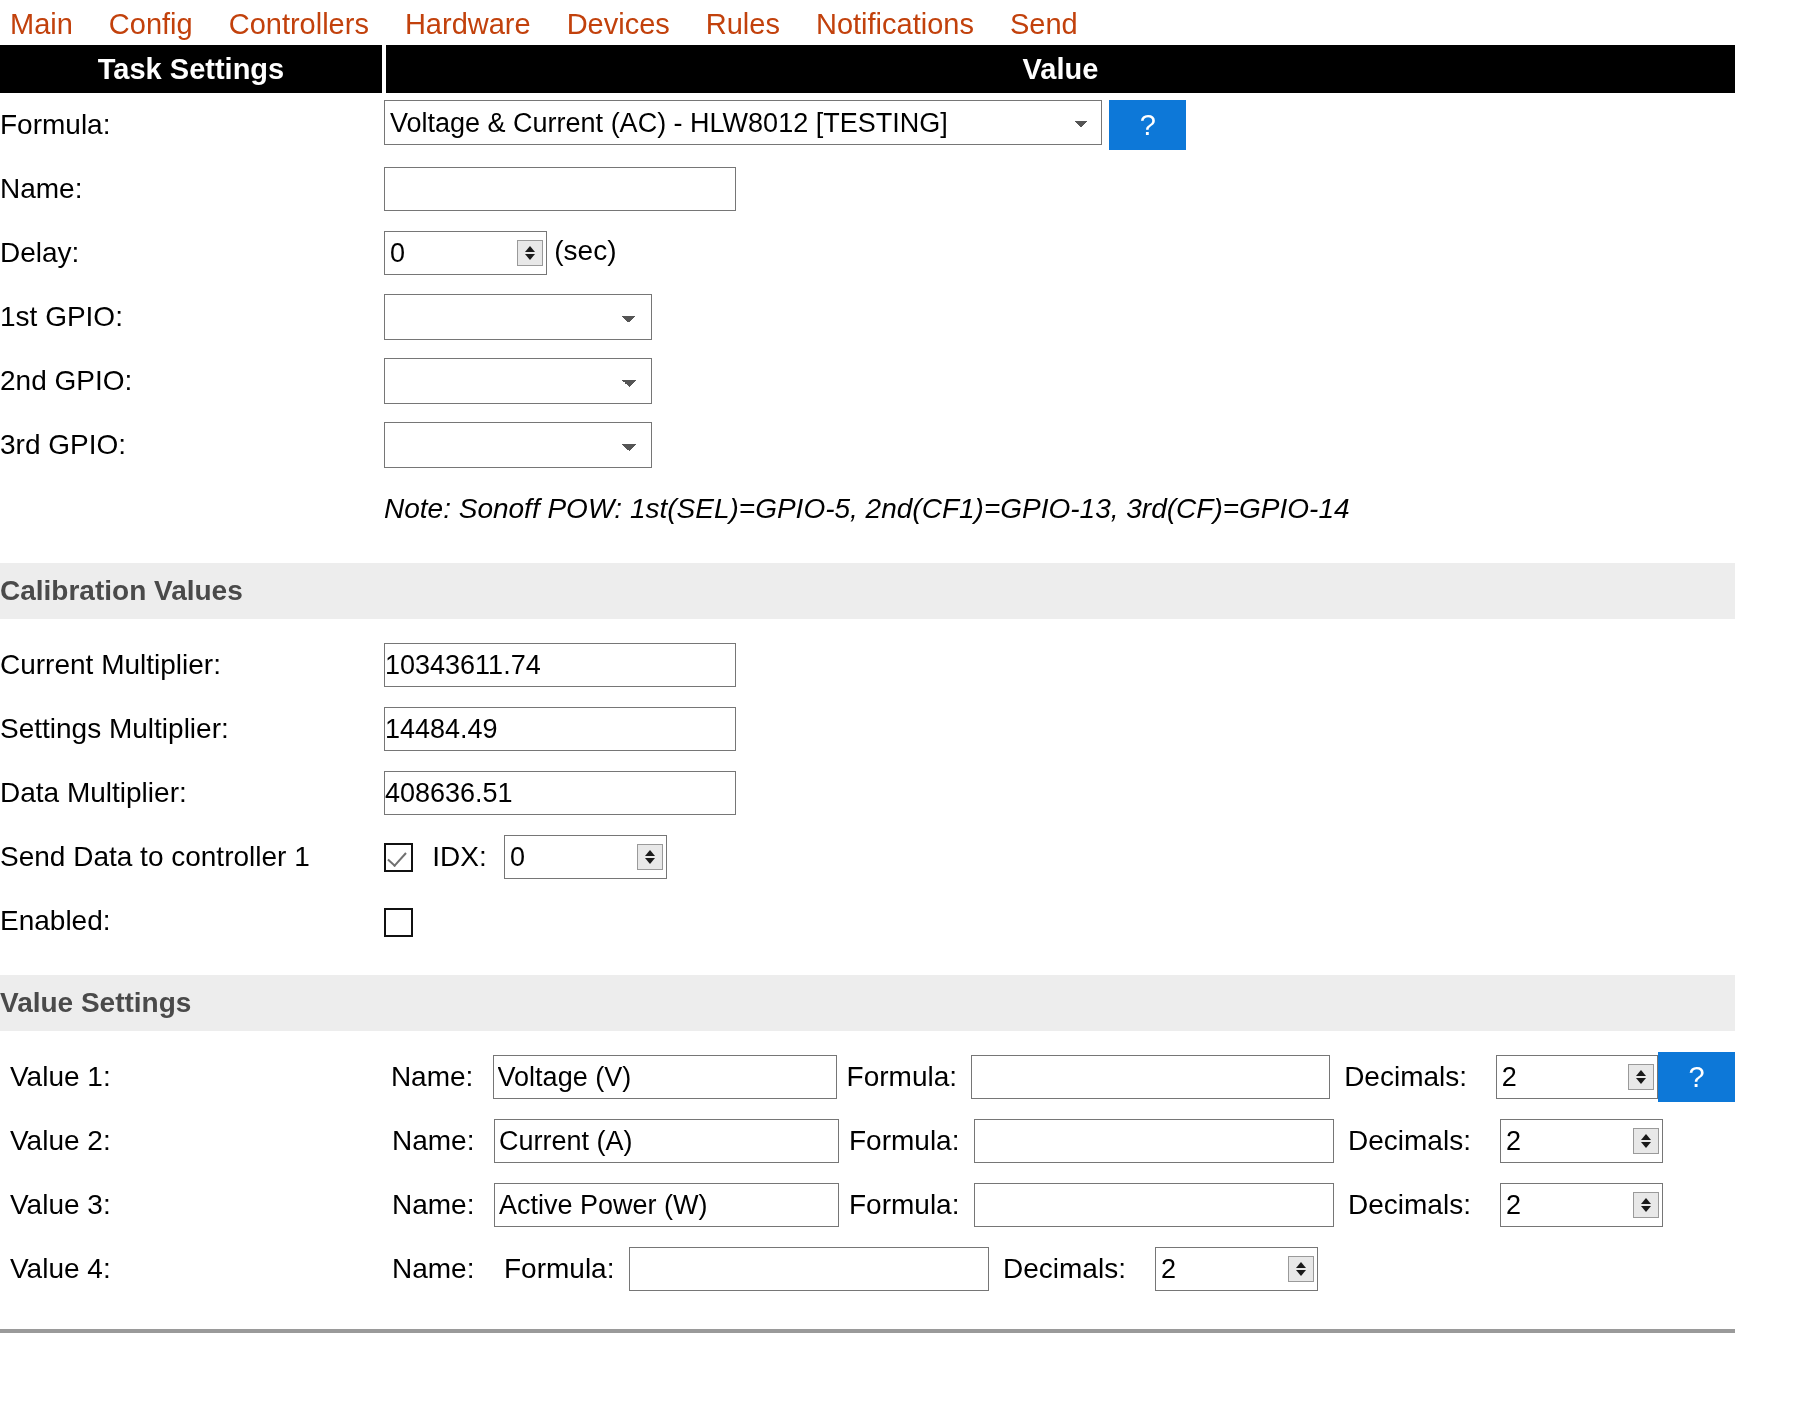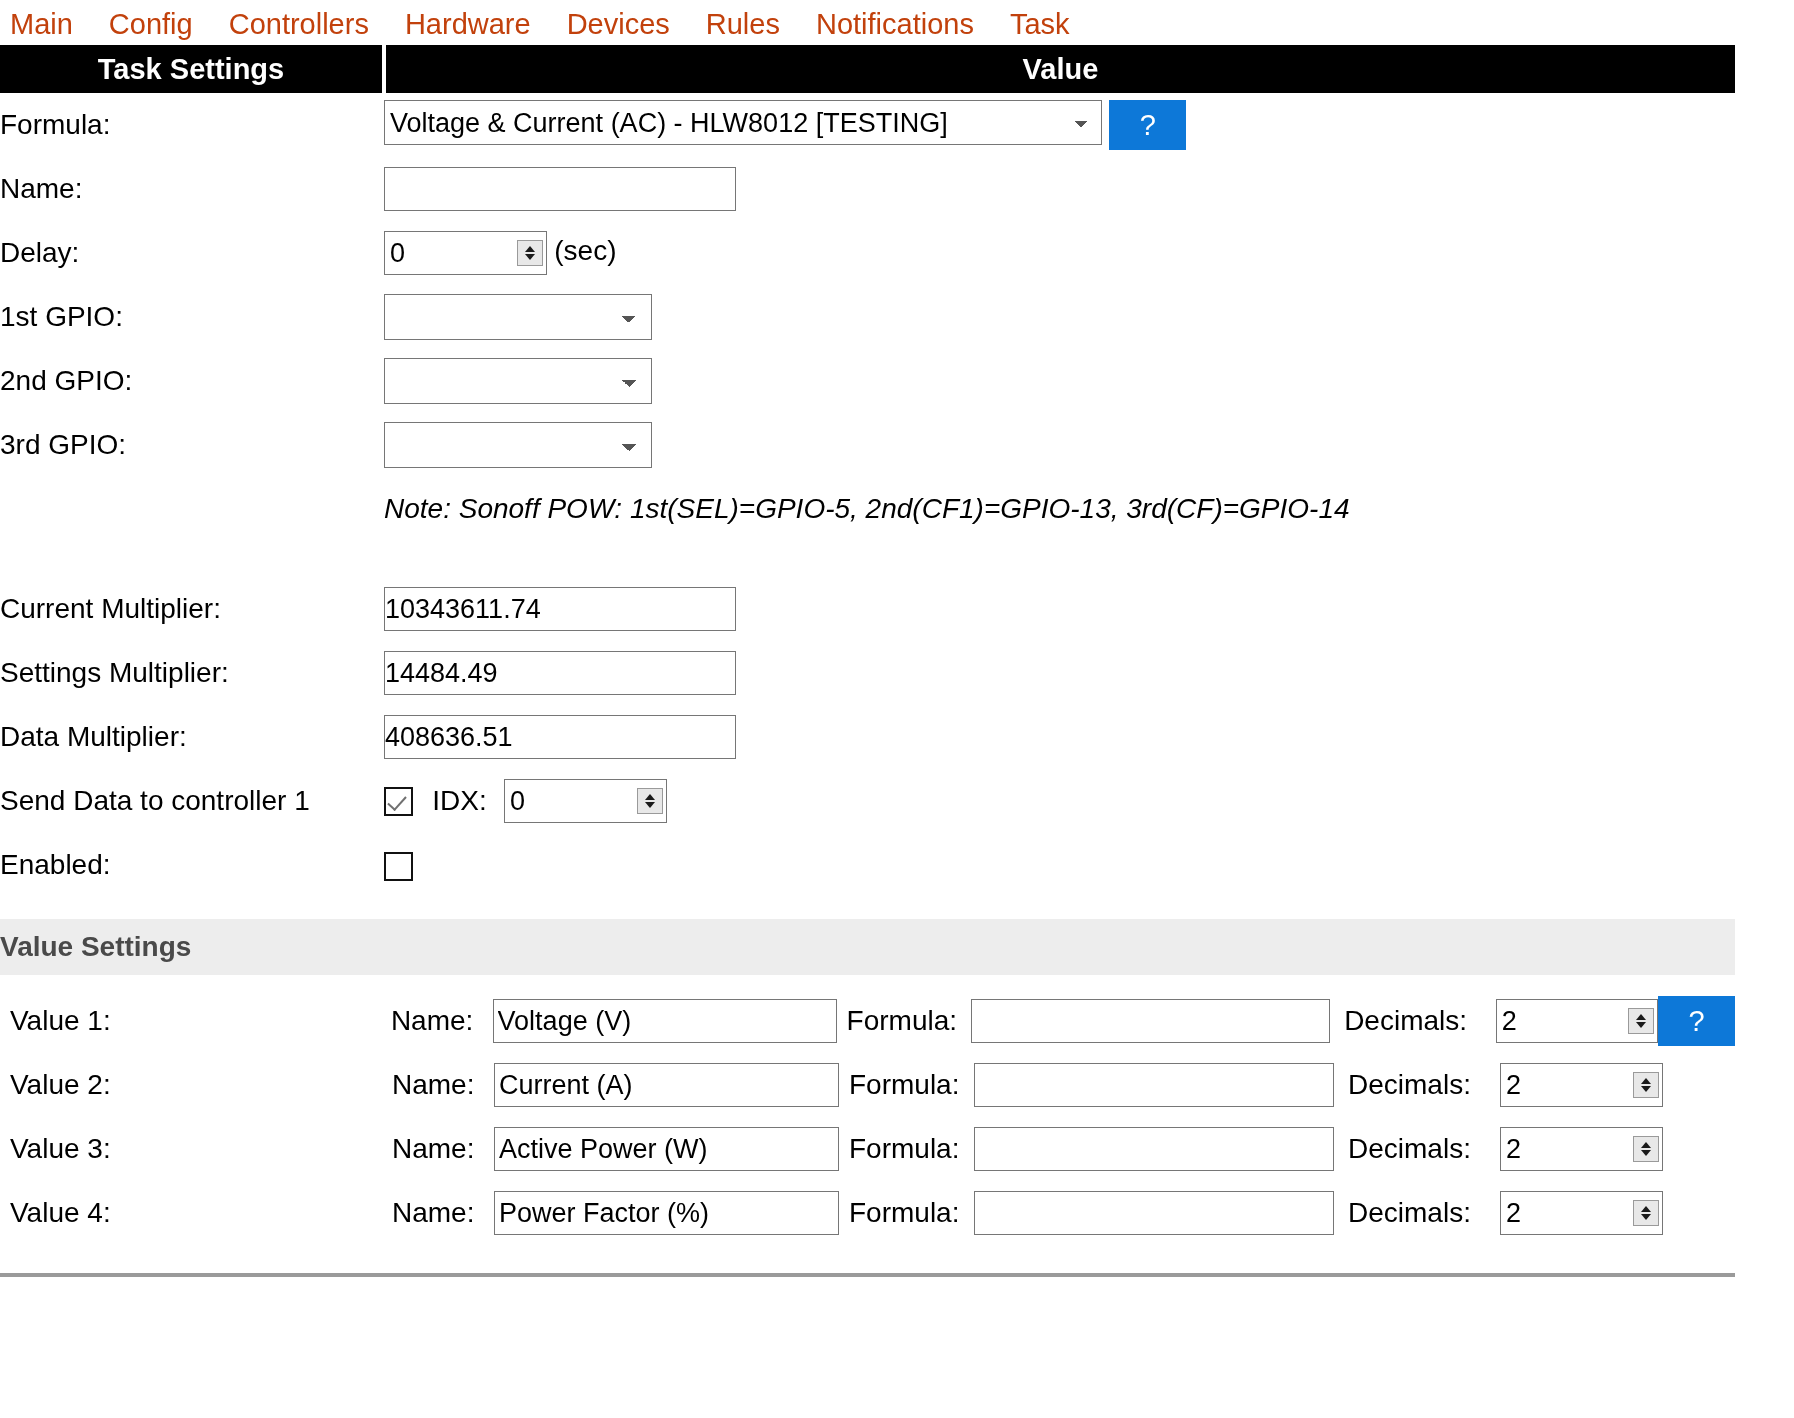--- a/index.html
+++ b/index.html
@@ -249,21 +249,21 @@
     margin: 28px 0 0 0;
     width: 1735px;
   }
 
   .spacer-sm { height: 22px; }
 </style>
 </head>
 <body>
 
 <div class="nav">
-  <a href="#">Main</a><a href="#">Config</a><a href="#">Controllers</a><a href="#">Hardware</a><a href="#">Devices</a><a href="#">Rules</a><a href="#">Notifications</a><a href="#">Task</a>
+  <a href="#">Main</a><a href="#">Config</a><a href="#">Controllers</a><a href="#">Hardware</a><a href="#">Devices</a><a href="#">Rules</a><a href="#">Notifications</a><a href="#">Send</a>
 </div>
 
 <div class="page">
 <table class="main">
 
   <tbody>
         <tr class="hdr-row">
     <th class="hdr-left">Task Settings</th>
     <th class="hdr-right">Value</th>
   </tr>
@@ -330,20 +330,23 @@
     <td class="lbl"></td>
     <td class="val">
       <span class="note">Note: Sonoff POW: 1st(SEL)=GPIO-5, 2nd(CF1)=GPIO-13, 3rd(CF)=GPIO-14</span>
     </td>
   </tr>
 
   <tr>
           <td class="spacer-sm" colspan="2"></td>
         </tr>
 
+  <tr class="band">
+    <td colspan="2">Calibration Values</td>
+  </tr>
 
   <tr>
           <td style="height:14px" colspan="2"></td>
         </tr>
 
   <tr class="r">
     <td class="lbl">Current Multiplier:</td>
     <td class="val">
       <input class="txt cal-field" type="text" value="10343611.74" style="">
     </td>
@@ -458,23 +461,20 @@
       <span class="arrows">
         <i class="up"></i>
         <i class="down"></i>
       </span>
     </span>
   </div>
 
   <div class="vrow">
     <span class="vlabel">Value 4:</span>
     <span class="vname-l">Name:</span>
-    <span class="vname-i">
-      <input class="vtxt" type="text" value="Power Factor (%)" style="">
-    </span>
     <span class="vform-l">Formula:</span>
     <span class="vform-i">
       <input class="vtxt" type="text" value="" style="">
     </span>
     <span class="vdec-l">Decimals:</span>
     <span class="spin vdec-i">
       <input type="text" value="2" style="">
       <span class="arrows">
         <i class="up"></i>
         <i class="down"></i>

